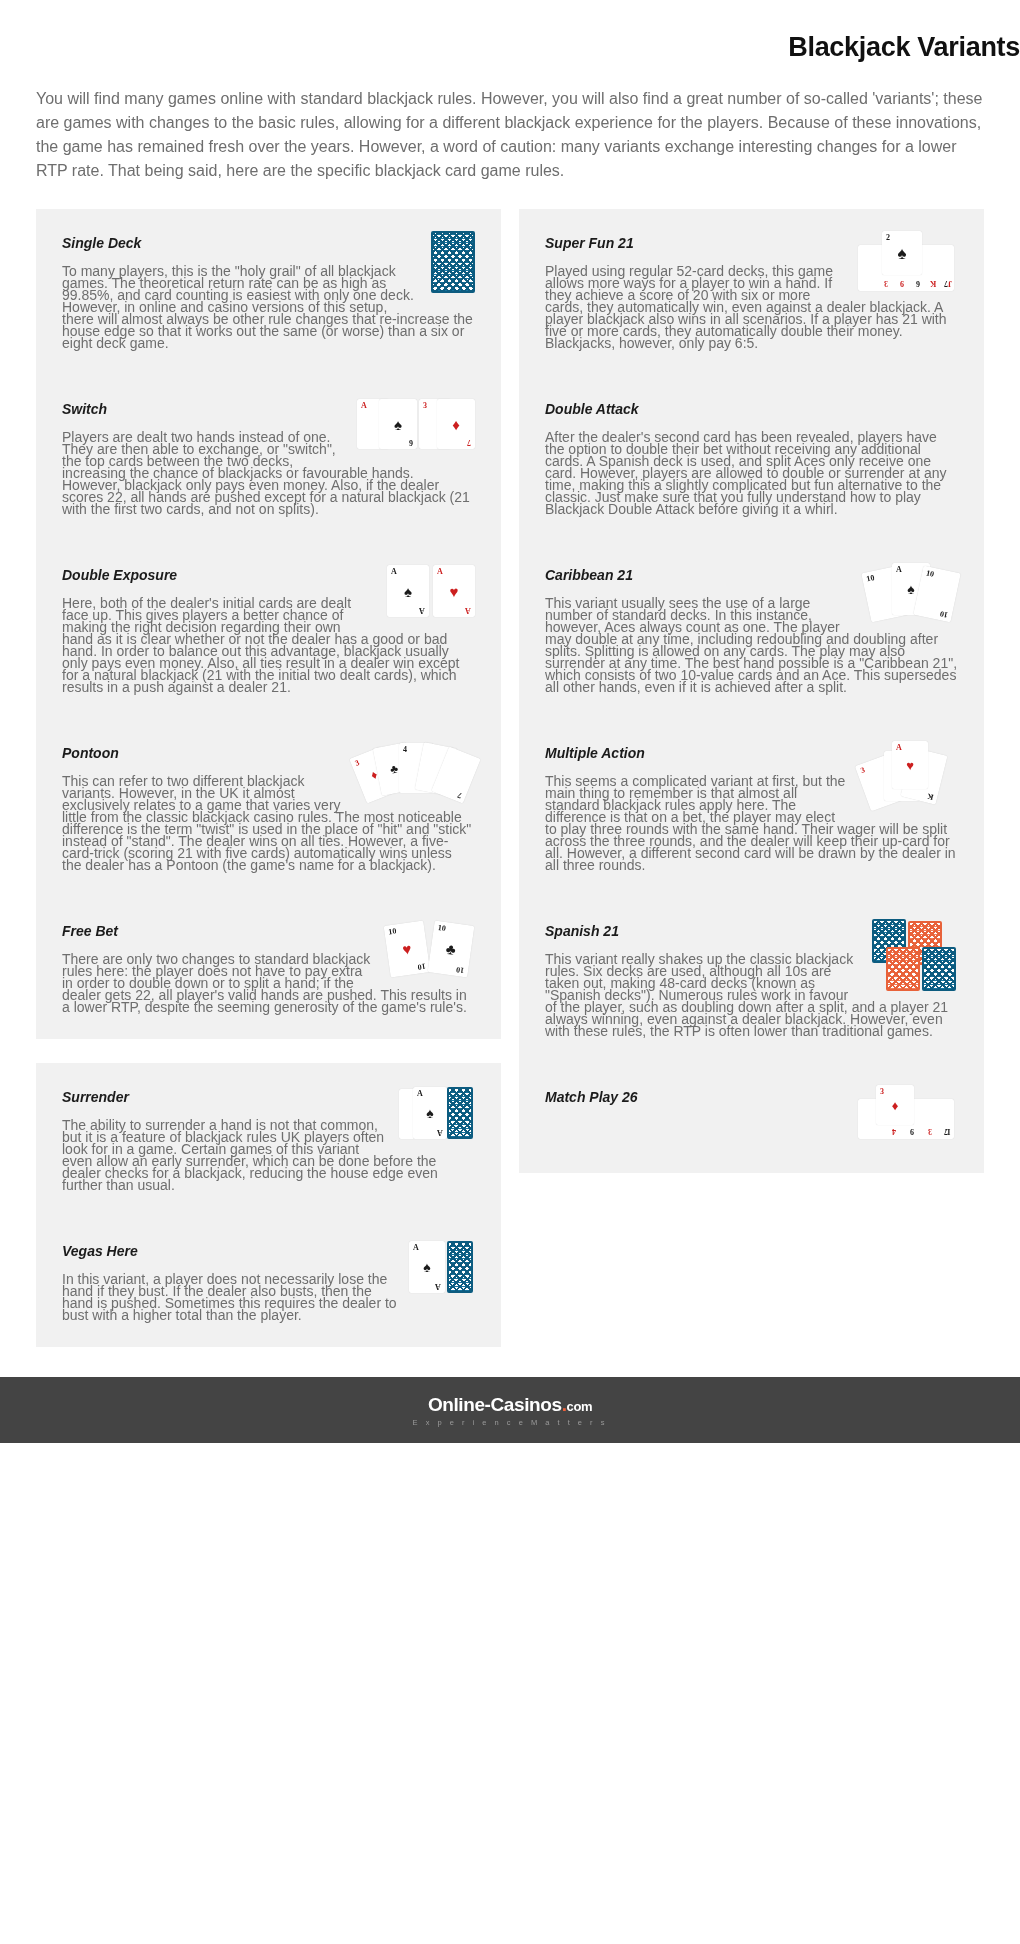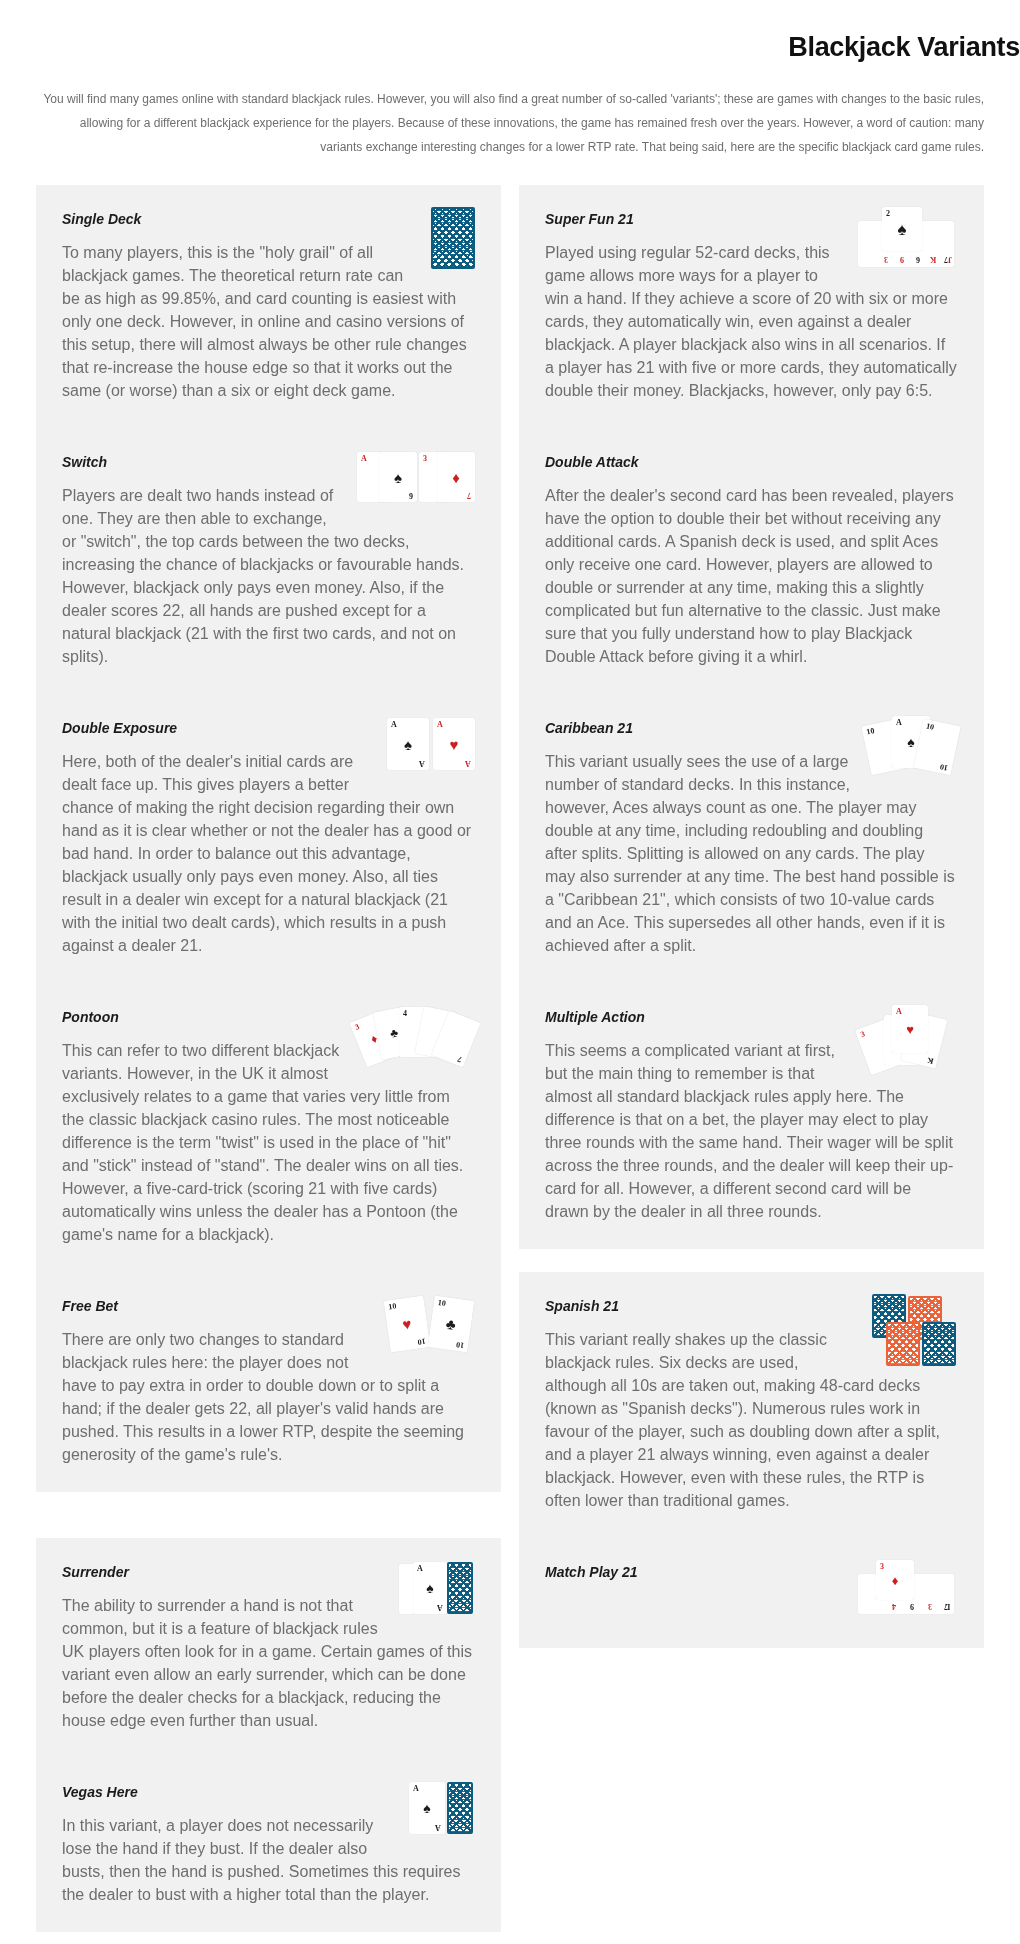--- a/index.html
+++ b/index.html
@@ -19,24 +19,24 @@
     font-size: 27px;
     color: #111111;
     letter-spacing: -0.3px;
     padding-top: 32px;
     padding-bottom: 6px;
   }
 
   .intro {
     margin: 18px 36px 0 36px;
     width: 948px;
-    font-size: 12px;
+    font-size: 16px;
     line-height: 24px;
     color: #6e6e6e;
-    text-align: right;
+    text-align: left;
   }
 
   .grid {
     margin: 26px 36px 0 36px;
     width: 948px;
     display: flex;
     flex-wrap: wrap;
     gap: 0 18px;
     align-items: flex-start;
   }
@@ -52,22 +52,22 @@
   .card-title {
     font-size: 14px;
     font-weight: bold;
     font-style: italic;
     color: #1b1b1b;
     margin-bottom: 14px;
     font-family: "Liberation Sans", sans-serif;
   }
 
   .card-body {
-    font-size: 16px;
-    line-height: 23px;
+    font-size: 14px;
+    line-height: 12px;
     color: #6e6e6e;
   }
 
   
   .art {
     float: right;
     margin: -4px 0 6px 12px;
     position: relative;
   }
 
@@ -384,21 +384,21 @@
             </div>
           <div class="cardimg" style="width:16px;height:40px;left:78px;top:14px;background:transparent;box-shadow:none;">
               <span class="pip-br blk" style="right:2px;bottom:4px;">L</span>
             </div>
           <div class="cardimg" style="width:38px;height:40px;left:18px;top:0;">
             <span class="pip-tl red">3</span>
             <span class="center red" style="font-size:13px;">♦</span>
           </div>
         </div>
       </div>
-      <div class="card-title">Match Play 21</div>
+      <div class="card-title">Match Play 26</div>
     </div>
 
     <div class="card">
       <div class="art">
         <div class="fan" style="width:66px;height:58px;">
           <div class="cardimg" style="width:36px;height:52px;left:0;top:2px;">
             <span class="pip-tl blk">A</span>
             <span class="center blk" style="font-size:14px;">♠</span>
             <span class="pip-br blk">A</span>
           </div>

